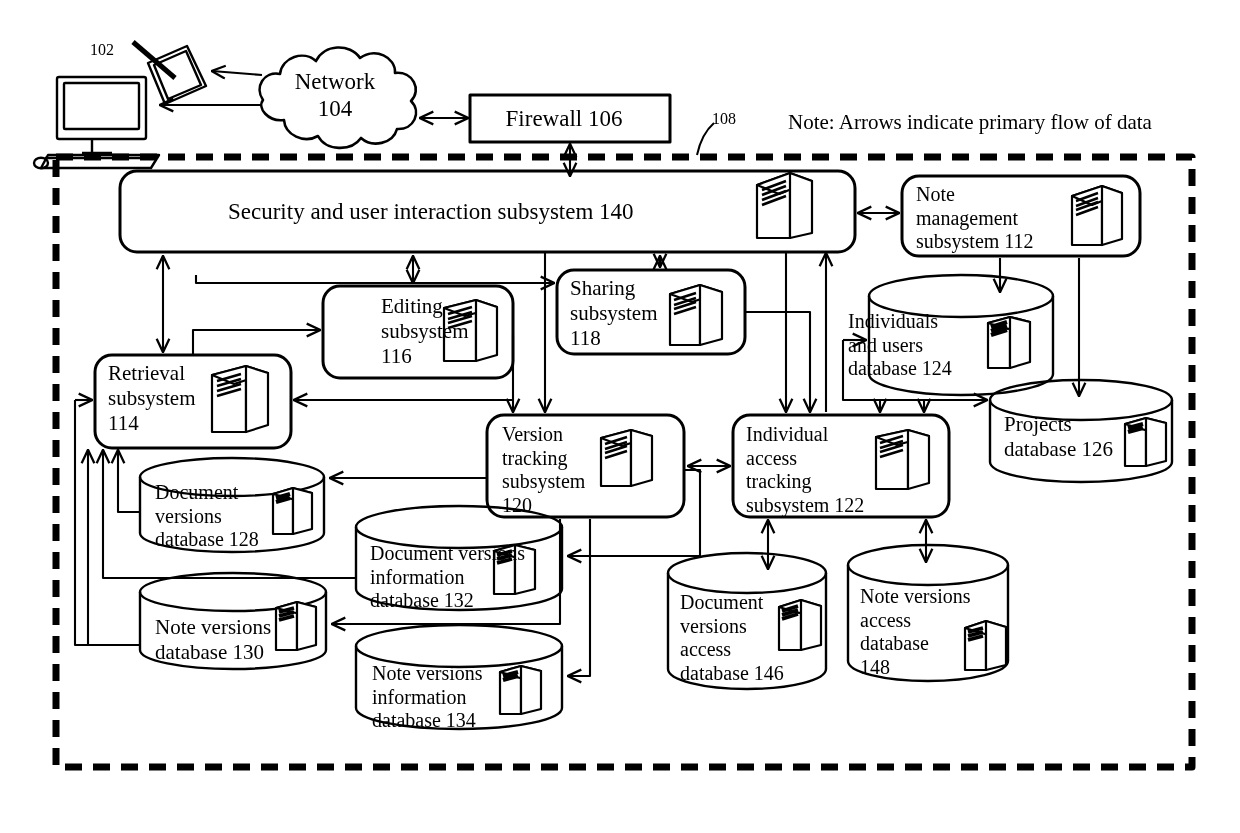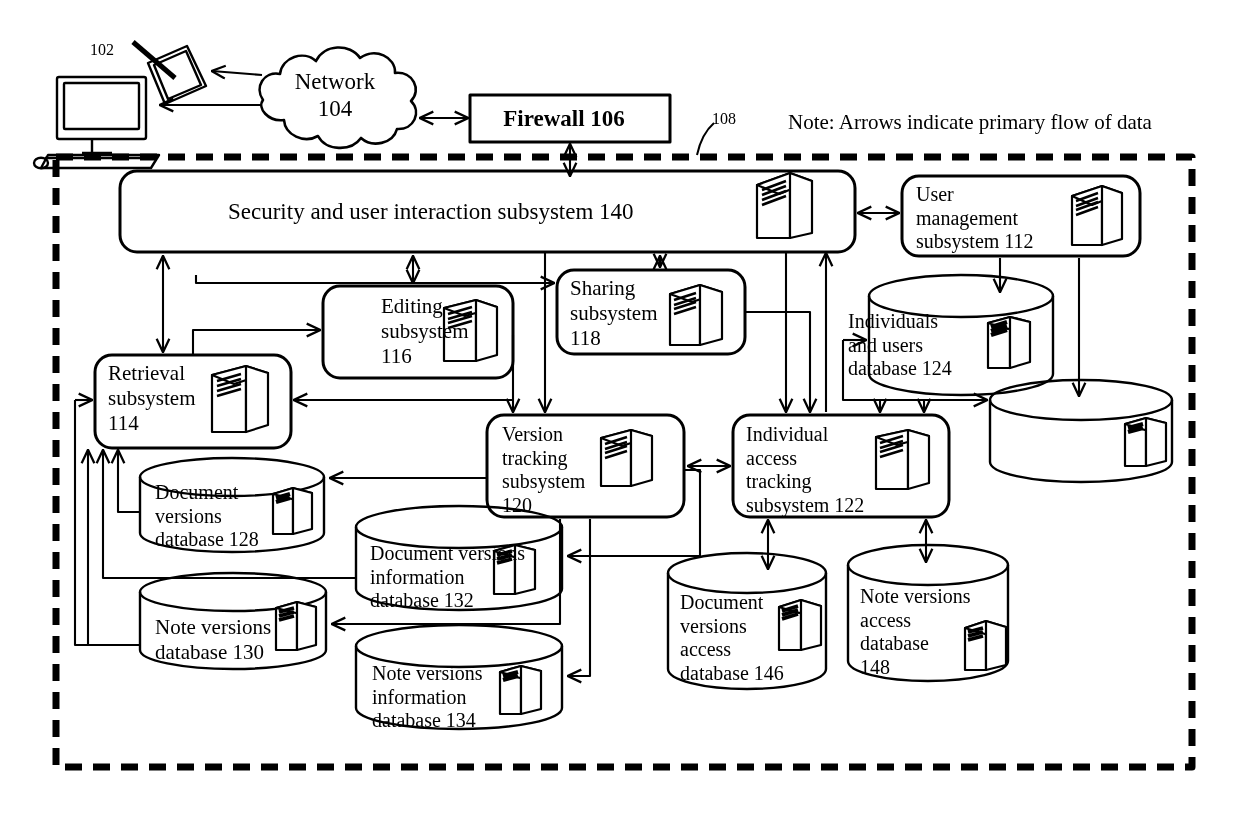--- a/index.html
+++ b/index.html
@@ -286,30 +286,30 @@
     </g>
   </svg>
 
   <div class="lbl ref-t" style="left:90px; top:41px;">102</div>
 
   <div class="lbl sysbox-t ctr" style="left:260px; top:68px; width:150px;">
     <div>Network</div>
     <div>104</div>
   </div>
 
-  <div class="lbl sysbox-t ctr nowrap" style="left:470px; top:105px; width:188px;font-weight:bold;">Firewall  106</div>
+  <div class="lbl sysbox-t ctr nowrap" style="left:470px; top:105px; width:188px;">Firewall  106</div>
 
   <div class="lbl ref-t" style="left:712px; top:110px;">108</div>
 
   <div class="lbl note-t nowrap" style="left:788px; top:110px;">Note: Arrows indicate primary flow of data</div>
 
   <div class="lbl sysbox-t nowrap" style="left:228px; top:198px;">Security and user interaction subsystem  140</div>
 
   <div class="lbl small-t" style="left:916px; top:183px;">
-    <div>User</div>
+    <div>Note</div>
     <div>management</div>
     <div>subsystem 112</div>
   </div>
 
   <div class="lbl db-t" style="left:108px; top:361px;">
     <div>Retrieval</div>
     <div>subsystem</div>
     <div>114</div>
   </div>
 
@@ -338,20 +338,24 @@
     <div>tracking</div>
     <div>subsystem 122</div>
   </div>
 
   <div class="lbl small-t" style="left:848px; top:310px;">
     <div>Individuals</div>
     <div>and users</div>
     <div>database  124</div>
   </div>
 
+  <div class="lbl db-t" style="left:1004px; top:412px;">
+    <div>Projects</div>
+    <div>database 126</div>
+  </div>
 
   <div class="lbl small-t" style="left:155px; top:481px;">
     <div>Document</div>
     <div>versions</div>
     <div>database 128</div>
   </div>
 
   <div class="lbl db-t" style="left:155px; top:615px;">
     <div>Note versions</div>
     <div>database 130</div>

